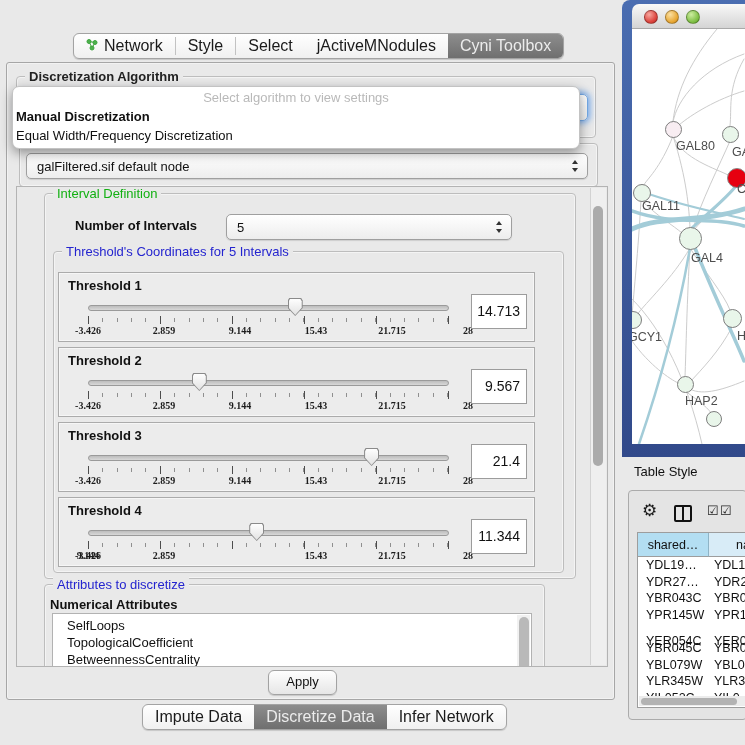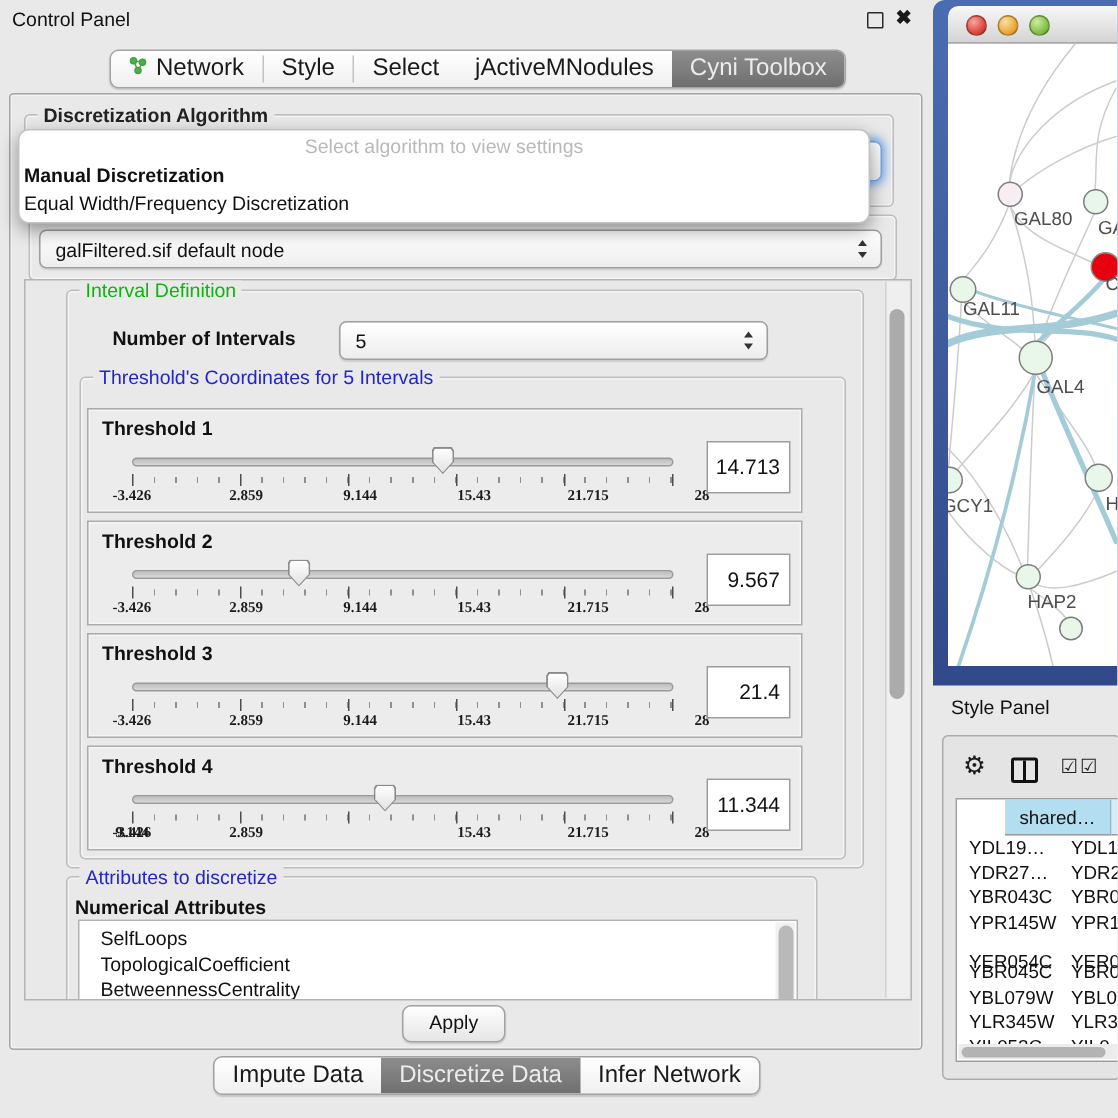--- a/index.html
+++ b/index.html
@@ -108,39 +108,34 @@
   .node.red{background:#e60010;border-color:#8a8a8a;}
   .nlabel{position:absolute;font-size:12.5px;color:#4d4d4d;white-space:nowrap;}
 
   #tp-title{left:634px;top:464px;font-size:13px;color:#111;}
   #tpbox{left:628px;top:490px;width:117px;height:228px;background:#e4e4e4;border:1px solid #ababab;border-radius:4px;}
   #gear{position:absolute;left:13px;top:11px;font-size:17px;color:#1c1c1c;line-height:17px;}
   #splitico{position:absolute;left:45px;top:14px;width:14px;height:13px;border:2px solid #111;border-radius:2px;}
   #splitico i{position:absolute;left:50%;top:0;bottom:0;width:2px;margin-left:-1px;background:#111;}
   .ckico{position:absolute;top:12px;font-size:13px;color:#222;line-height:15px;}
   #tptable{position:absolute;left:8px;top:41px;right:-1px;bottom:11px;background:#fff;border:1px solid #9d9d9d;overflow:hidden;}
-  .hdr{position:absolute;top:0;height:23px;font-size:12.5px;display:flex;align-items:center;margin-left:32px;}
+  .hdr{position:absolute;top:0;height:23px;font-size:12.5px;display:flex;align-items:center;}
   #hdr1{left:0;width:70px;background:#b3def2;border-right:1px solid #8fb4c6;border-bottom:1px solid #9d9d9d;justify-content:center;}
   #hdr2{left:71px;right:0;background:#d8ecf7;border-bottom:1px solid #9d9d9d;padding-left:27px;}
   .trow{position:absolute;left:0;right:0;height:16.6px;font-size:12.5px;}
   .trow .c1{position:absolute;left:8px;top:1px;}
   .trow .c2{position:absolute;left:76px;top:1px;}
   #hsb{position:absolute;left:1px;right:1px;bottom:1px;height:10px;background:#ececec;}
   #hsb .thumbh{position:absolute;left:2px;top:1.5px;height:7px;width:96px;background:#b3b3b3;border-radius:4px;}
 </style>
 </head>
 <body>
 
 <div id="root">
 
-  <div class="abs" id="titlebar">
-    <div class="abs" id="win-title">Control Panel</div>
-    <div class="abs" id="float-icon"></div>
-    <div class="abs" id="close-icon">✖</div>
-  </div>
 
   <div class="abs segstrip" id="topstrip">
     <div class="seg">
       <span class="net-ico">
         <svg width="12" height="13" viewBox="0 0 12 13">
             <g stroke="#3fa53f" stroke-width="1" fill="#4db04d">
         <line x1="3" y1="3.5" x2="9" y2="4.5"></line>
               <line x1="3" y1="3.5" x2="6" y2="10"></line>
               <line x1="9" y1="4.5" x2="6" y2="10"></line>
         <circle cx="3" cy="3.5" r="2"></circle>
@@ -409,21 +404,21 @@
       <span class="nlabel" style="left:100px;top:116px;">GA</span>
       <span class="nlabel" style="left:105px;top:153px;">C</span>
       <span class="nlabel" style="left:10px;top:170px;">GAL11</span>
       <span class="nlabel" style="left:59px;top:222px;">GAL4</span>
       <span class="nlabel" style="left:-4px;top:301px;">GCY1</span>
       <span class="nlabel" style="left:105px;top:300px;">H</span>
       <span class="nlabel" style="left:53px;top:365px;">HAP2</span>
     </div>
   </div>
 
-  <div class="abs" id="tp-title">Style Panel</div>
+  <div class="abs" id="tp-title">Table Style</div>
   <div class="abs" id="tpbox">
     <span id="gear">⚙</span>
     <span id="splitico">
         <i></i>
       </span>
     <span class="ckico" style="left:78px;">☑</span>
     <span class="ckico" style="left:91px;">☑</span>
 
     <div id="tptable">
       <div class="hdr" id="hdr1">shared…</div>

